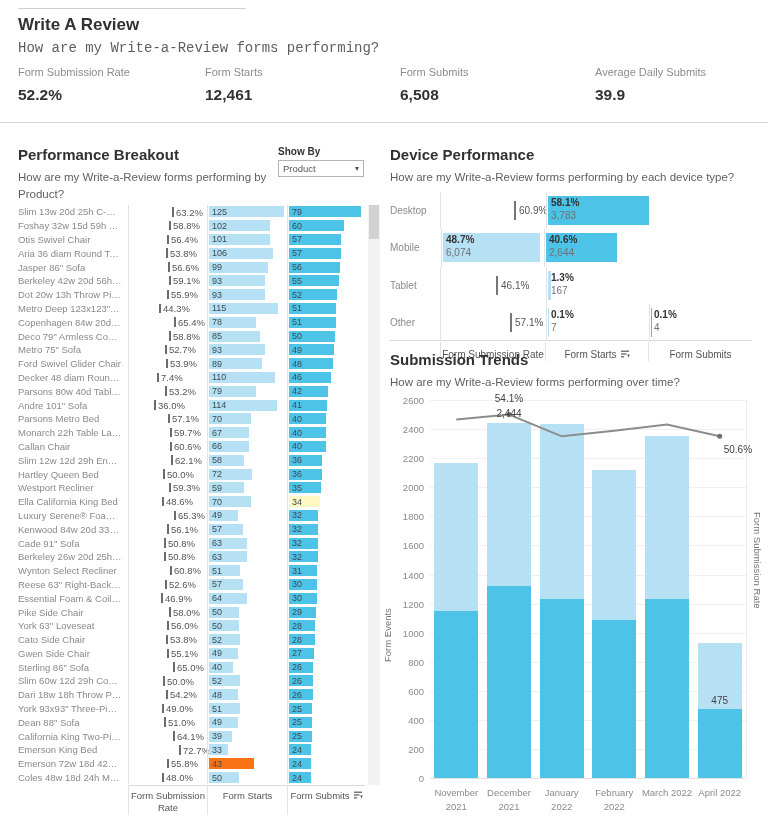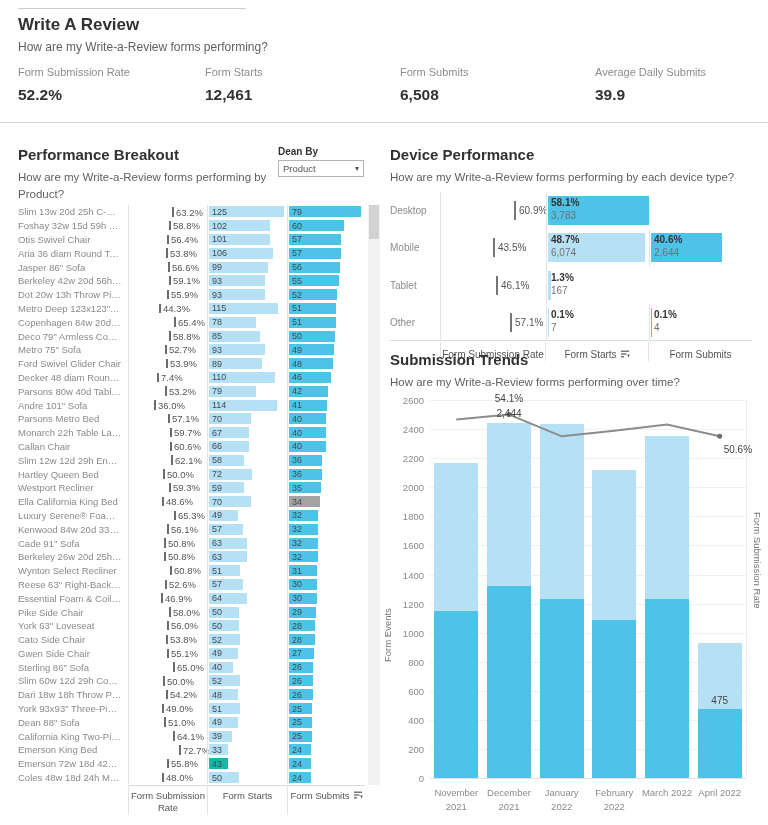--- a/index.html
+++ b/index.html
@@ -2,21 +2,21 @@
 <html><head>
 <meta charset="utf-8">
 <style>
   * { margin:0; padding:0; box-sizing:border-box; }
   html,body { background:#fff; }
   body { font-family:"Liberation Sans", sans-serif; color:#333; }
   #stage { position:relative; width:768px; height:825px; background:#fff; overflow:hidden; }
 
   .hairline-top { position:absolute; left:18px; top:8px; width:228px; height:1px; background:#cfcfcf; }
   .page-title { position:absolute; left:18px; top:15px; font-size:17px; font-weight:bold; color:#323232; }
-  .page-subtitle { position:absolute; left:18px; top:40px; font-size:12px; color:#5f5f5f; }
+  .page-subtitle { position:absolute; left:18px; top:40px; font-size:14px; color:#5f5f5f;font-family:Liberation Mono, monospace; }
 
   .kpi { position:absolute; top:66px; }
   .kpi .kpi-label { font-size:11px; color:#8c8c8c; }
   .kpi .kpi-value { font-size:15.5px; font-weight:bold; color:#323232; margin-top:8px; }
 
   .top-divider { position:absolute; left:0; top:122px; width:768px; height:1px; background:#d6d6d6; }
 
   .section-title { font-size:15px; font-weight:bold; color:#323232; }
   .section-subtitle { font-size:11.5px; color:#5f5f5f; line-height:1.5; }
 
@@ -115,21 +115,21 @@
     <div class="kpi-label">Average Daily Submits</div>
     <div class="kpi-value">39.9</div>
   </div>
 
   <div class="top-divider"></div>
 
   <div id="pb-title" class="section-title">Performance Breakout</div>
   <div id="pb-subtitle" class="section-subtitle">How are my Write-a-Review forms performing by Product?</div>
 
   <div id="showby">
-    <div class="showby-label">Dean By</div>
+    <div class="showby-label">Show By</div>
     <div class="showby-select">
       <span>Product</span>
       <span class="caret">▾</span>
     </div>
   </div>
 
   <div id="product-rows">
       <div class="prow">
         <div class="pname">Slim 13w 20d 25h C-Shap..</div>
         <div class="prate">
@@ -492,21 +492,21 @@
         <div class="prate">
           <span class="tick" style="left:33px;background:#6b6b6b"></span>
           <span class="rlabel" style="left:37px">48.6%</span>
         </div>
         <div class="pbarcell">
           <div class="bar" style="width:42.0px;background:#b6e1f4">
             <span>70</span>
           </div>
         </div>
         <div class="pbarcell last">
-          <div class="bar" style="width:31.1px;background:#a3a3a3">
+          <div class="bar" style="width:31.1px;background:#fef9c3">
             <span>34</span>
           </div>
         </div>
       </div>
       <div class="prow">
         <div class="pname">Luxury Serene® Foam &amp; Co..</div>
         <div class="prate">
           <span class="tick" style="left:45px;background:#6b6b6b"></span>
           <span class="rlabel" style="left:49px">65.3%</span>
         </div>
@@ -810,21 +810,21 @@
           </div>
         </div>
       </div>
       <div class="prow">
         <div class="pname">Emerson 72w 18d 42h Te..</div>
         <div class="prate">
           <span class="tick" style="left:38px;background:#6b6b6b"></span>
           <span class="rlabel" style="left:42px">55.8%</span>
         </div>
         <div class="pbarcell">
-          <div class="bar" style="width:19px;background:#14b8a6">
+          <div class="bar" style="width:45px;background:#f97316">
             <span>43</span>
           </div>
         </div>
         <div class="pbarcell last">
           <div class="bar" style="width:22.0px;background:#4ec3e8">
             <span>24</span>
           </div>
         </div>
       </div>
       <div class="prow">
@@ -876,24 +876,20 @@
         <div class="dcell">
           <div class="bar" style="width:101.0px;background:#4ec3e8"></div>
           <div class="txt">
             <div class="pct">58.1%</div>
             <div class="cnt">3,783</div>
           </div>
         </div>
       </div>
       <div class="drow">
         <div class="dname">Mobile</div>
-        <div class="drate">
-          <span class="tick" style="left:52px"></span>
-          <span class="rlabel" style="left:57px">43.5%</span>
-        </div>
         <div class="dcell">
           <div class="bar" style="width:97.4px;background:#b6e1f4"></div>
           <div class="txt">
             <div class="pct">48.7%</div>
             <div class="cnt">6,074</div>
           </div>
         </div>
         <div class="dcell">
           <div class="bar" style="width:70.6px;background:#4ec3e8"></div>
           <div class="txt">

